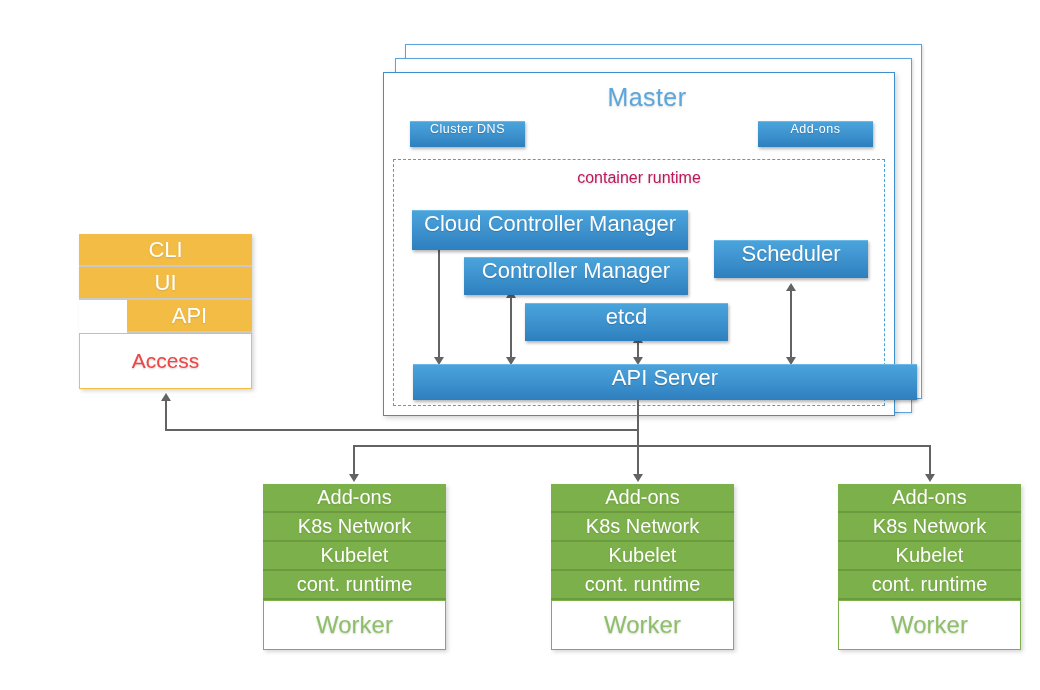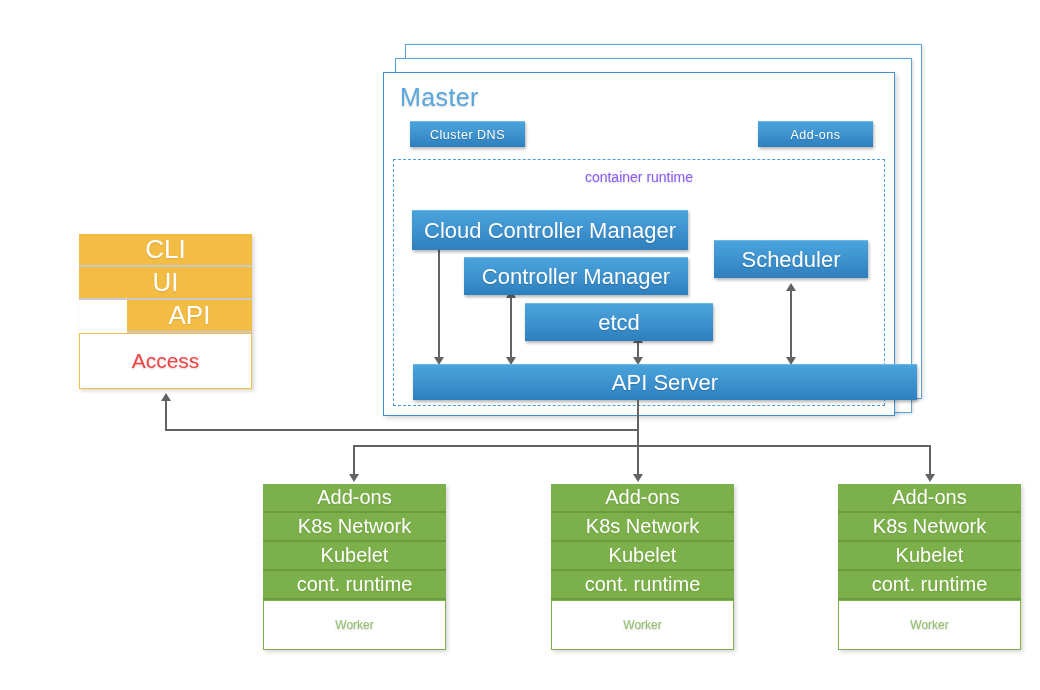--- a/index.html
+++ b/index.html
@@ -31,61 +31,60 @@
   }
   .master-panel {
     background: #ffffff;
     border: 1.5px solid #3f8fcf;
     box-shadow: 2px 2px 5px rgba(0,0,0,0.18);
   }
   .master-title {
     position: absolute;
     left: 16px; right: 0;
     top: 10px;
-    text-align: left;
+    text-align: center;
     font-size: 25px;
     color: #5aa7dd;
     letter-spacing: .4px;
     text-shadow: 0 1px 2px rgba(120,120,120,.35);
   }
 
   
   .runtime-box {
     border: 1.7px dashed #4a9fd8;
     background: transparent;
   }
   .runtime-title {
     position: absolute;
     left: 0; right: 0;
     top: 9px;
     text-align: center;
-    font-size: 14px;
-    color: #8b5cf6;
+    font-size: 16px;
+    color: #be185d;
     text-shadow: 0 1px 2px rgba(130,130,130,.35);
   }
 
   
   .chip {
     background: linear-gradient(to bottom, #4aa3db 0%, #3e93cf 48%, #2d7fbd 100%);
     color: #ffffff;
     display: flex;
-    align-items: center;
     justify-content: center;
     box-shadow: 1px 2px 3px rgba(0,0,0,0.30);
     border-top: 1px solid #6cb8e6;
     text-shadow: 0 1px 1px rgba(0,0,0,.18);
   }
   .chip.big   { font-size: 22px; }
   .chip.small { font-size: 12.5px; letter-spacing: .5px; }
   .band {
     display: flex;
     align-items: center;
     justify-content: center;
     color: #ffffff;
-    font-size: 26px;
+    font-size: 22px;
     box-sizing: border-box;
   }
   .band.orange {
     background: #f2bc45;
     border-bottom: 2px solid #c9c9c9;
     text-shadow: 0 1px 2px rgba(0,0,0,.10);
   }
   .band.green {
     background: #7cb04a;
     border-bottom: 2px solid #6b9a3f;
@@ -101,21 +100,21 @@
   }
   .footer-label.orange {
     border: 1.4px solid #f2bc45;
     color: #ef4444;
     font-size: 21px;
     text-shadow: 0 1px 2px rgba(150,150,150,.45);
   }
   .footer-label.green {
     border: 1.4px solid #7cb04a;
     color: #8fc069;
-    font-size: 12px;
+    font-size: 24px;
     text-shadow: 0 1px 2px rgba(150,150,150,.45);
   }
   .node-card {
     box-shadow: 2px 2px 4px rgba(0,0,0,0.16);
     background:#fff;
   }
 
   
   .conn { position: absolute; background: #636363; }
   .conn.v { width: 2px; }
@@ -173,21 +172,21 @@
   <div class="arrow down" style="left:786px; top:357px;"></div>
 
   <div class="abs chip big" style="left:412px; top:202px; width:276px; height:40px;margin-top:8px;">
     <span>Cloud Controller Manager</span>
   </div>
 
   <div class="abs chip big" style="left:464px; top:257px; width:224px; height:38px;">
     <span>Controller Manager</span>
   </div>
 
-  <div class="abs chip big" style="left:525px; top:303px; width:188px; height:38px;">
+  <div class="abs chip big" style="left:525px; top:303px; width:203px; height:38px;">
     <span>etcd</span>
   </div>
 
   <div class="abs chip big" style="left:714px; top:240px; width:154px; height:38px;">
     <span>Scheduler</span>
   </div>
 
   <div class="abs chip big" style="left:413px; top:364px; width:504px; height:36px;">
     <span>API Server</span>
   </div>

